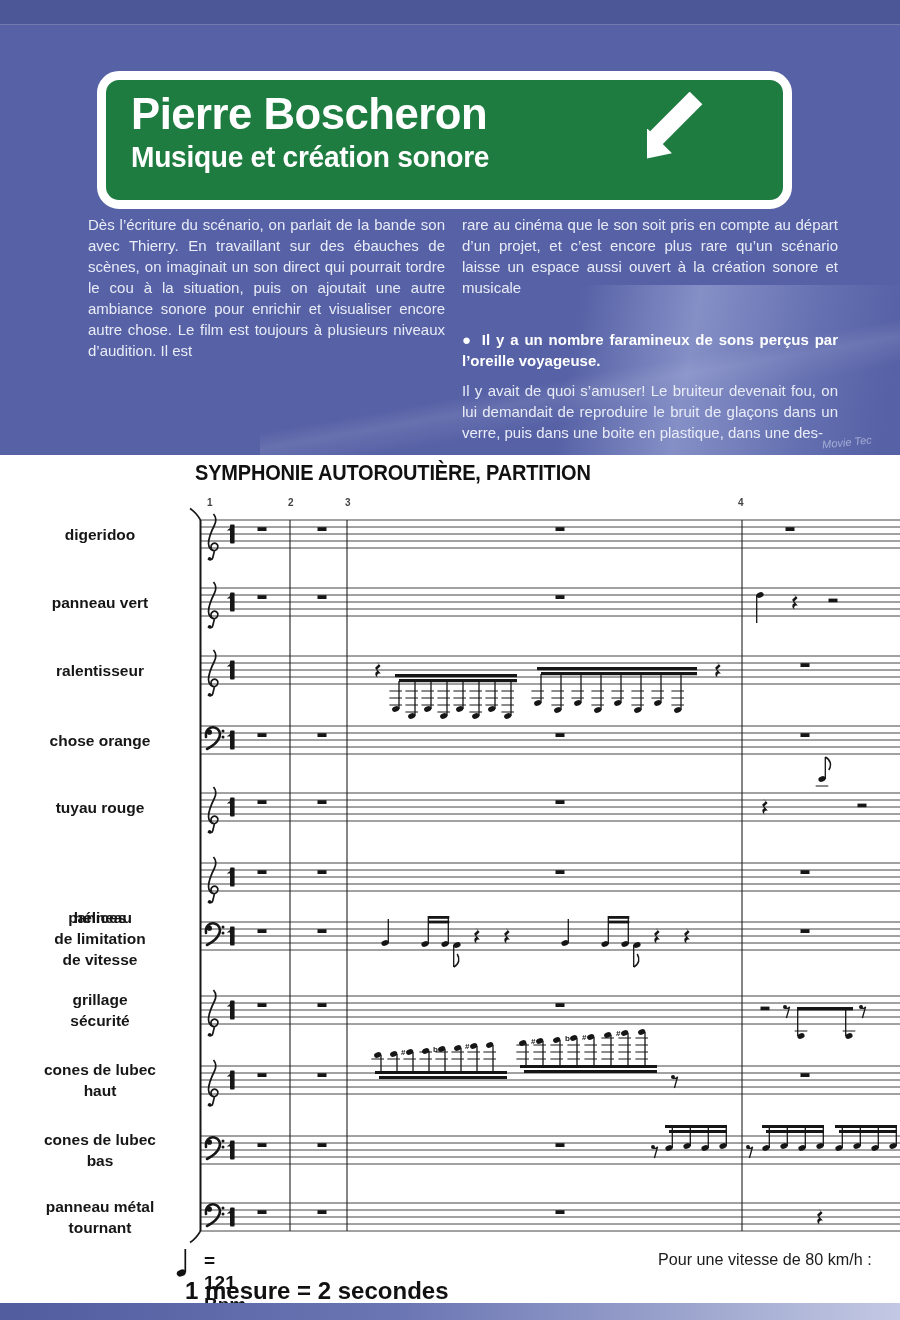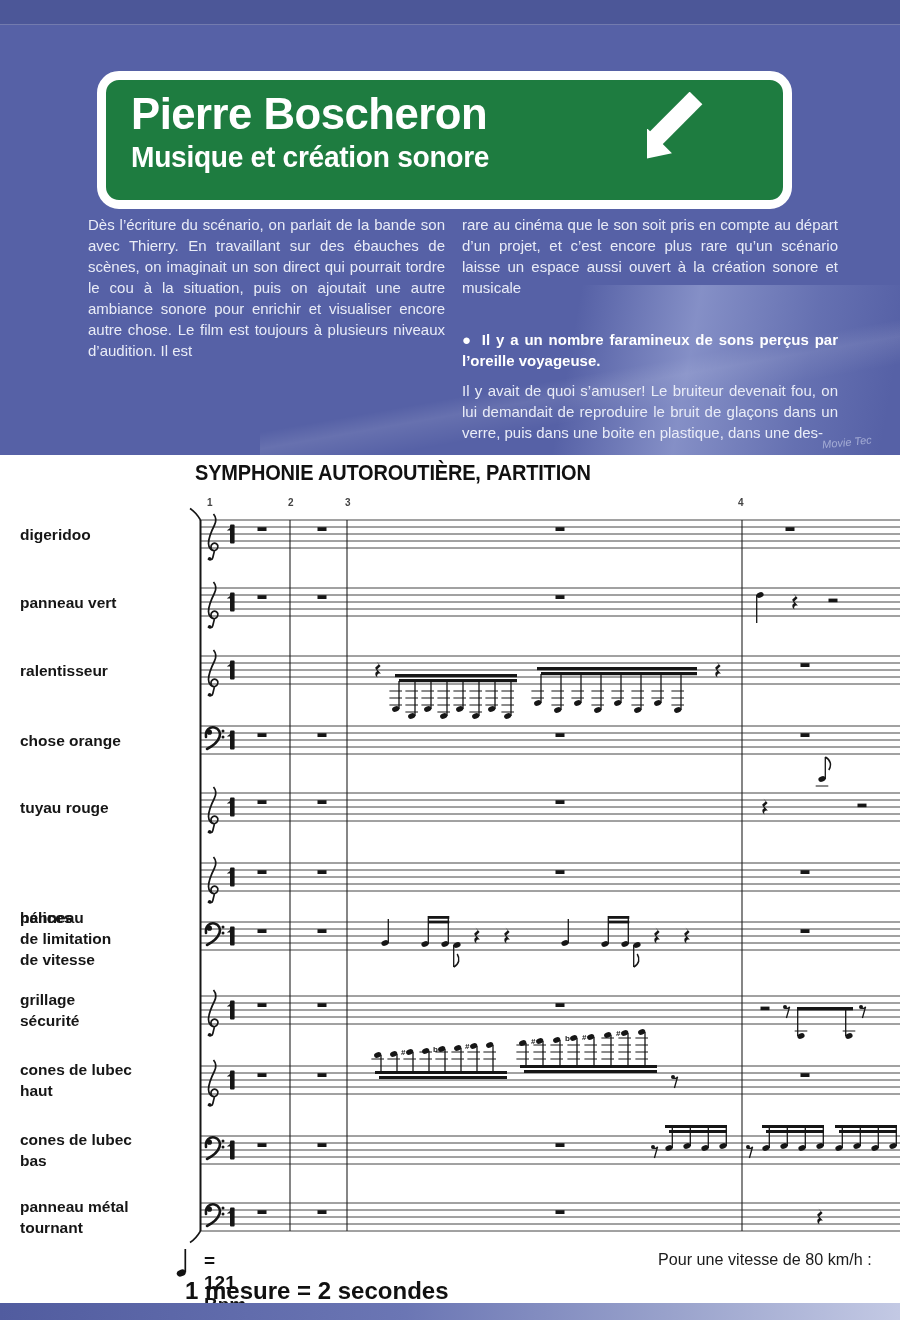--- a/index.html
+++ b/index.html
@@ -27,21 +27,21 @@
   #col-left{left:88px;width:357px;}
   #col-right{left:462px;width:376px;}
   .question{color:#ffffff;font-weight:bold;margin:0 0 9px 0;}
   .answer{margin:0;}
   .q2{margin-top:31px;}
   .bullet{margin-right:9px;}
   
   #score-title{position:absolute;left:195px;top:461px;color:#111;font-size:21.5px;font-weight:bold;
         letter-spacing:-.2px;transform:scaleX(.93);transform-origin:left top;white-space:nowrap;}
   .mnum{position:absolute;color:#444;font-size:10px;font-weight:bold;}
-  .inst{position:absolute;left:20px;width:160px;text-align:left;color:#161616;
+  .inst{position:absolute;left:20px;width:160px;text-align:center;color:#161616;
         font-size:15.5px;font-weight:bold;line-height:21px;white-space:pre-line;
         transform:translateY(-50%);}
   #score-svg{position:absolute;left:185px;top:495px;}
   
   #tempo-row{position:absolute;left:176px;top:1246px;color:#111;}
   #tempo-text{position:absolute;left:28px;top:4px;font-size:19px;font-weight:bold;}
   #measure-eq{position:absolute;left:185px;top:1277px;color:#111;font-size:24px;font-weight:bold;}
   #speed-caption{position:absolute;left:658px;top:1250px;color:#1c1c1c;font-size:17px;
         transform:scaleX(.95);transform-origin:left top;white-space:nowrap;}
   #bottom-strip{position:absolute;left:0;top:1303px;width:900px;height:17px;

